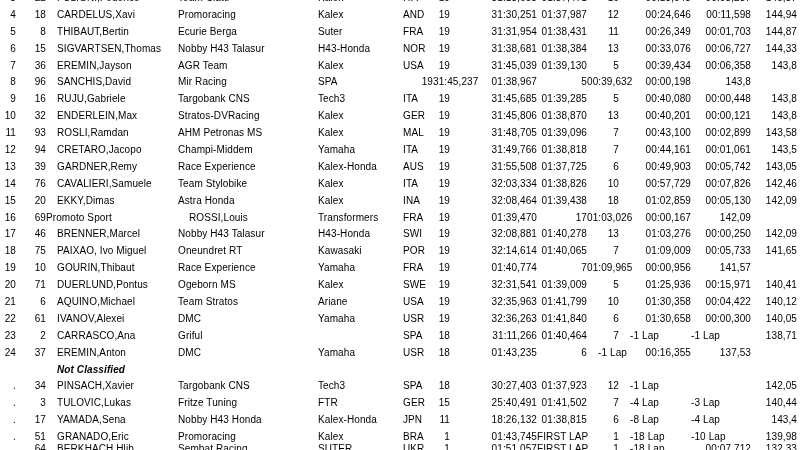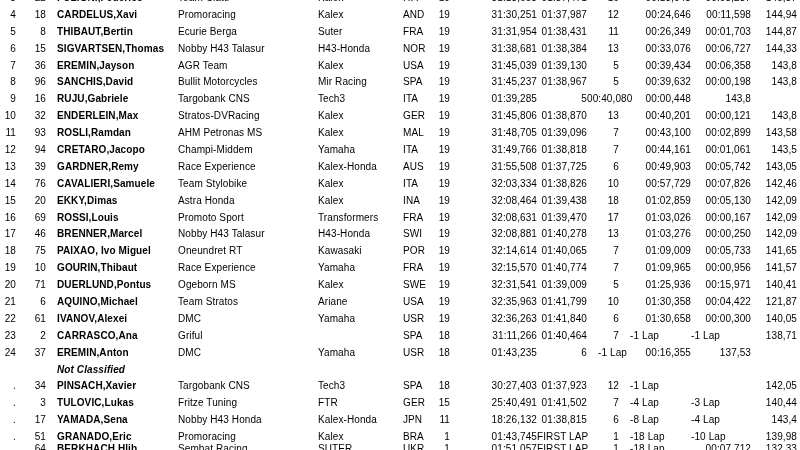--- a/index.html
+++ b/index.html
@@ -11,21 +11,21 @@
   .sheet{position:relative;width:800px;height:450px;overflow:hidden;background:#fff;}
   .tbl{position:absolute;left:0;top:0;margin-top:-10px;width:797px;}
   .row{
     display:grid;
     grid-template-columns:16px 30px 132px 140px 85px 30px 17px 87px 50px 32px 72px 60px 46px;
     height:16.9px;line-height:16.9px;align-items:center;
   }
   .row.partial-last{margin-top:-5px;}
   .cell{white-space:nowrap;overflow:visible;letter-spacing:0.1px;}
   .c0,.c1,.c6,.c7,.c8,.c9,.c10,.c11,.c12{text-align:right;}
-  .c2{padding-left:11px;font-weight:bold;}
+  .c2{padding-left:11px;}
   .c3,.c4,.c5{text-align:left;}
   .c10.lap{text-align:left;padding-left:11px;}
   .c11.lap{text-align:left;padding-left:0;}
   .nc-row .c3i{grid-column:3;padding-left:11px;font-style:italic;font-weight:bold;}
 </style>
 </head>
 <body>
 
 <div class="sheet">
   <div class="tbl" id="rows-container">
@@ -101,39 +101,39 @@
         <span class="cell c8">01:39,130</span>
         <span class="cell c9">5</span>
         <span class="cell c10">00:39,434</span>
         <span class="cell c11">00:06,358</span>
         <span class="cell c12">143,8</span>
       </div>
       <div class="row">
         <span class="cell c0">8</span>
         <span class="cell c1">96</span>
         <span class="cell c2">SANCHIS,David</span>
-        <span class="cell c3">Bullit Motorcycles</span>
         <span class="cell c4">Mir Racing</span>
         <span class="cell c5">SPA</span>
         <span class="cell c6">19</span>
         <span class="cell c7">31:45,237</span>
         <span class="cell c8">01:38,967</span>
         <span class="cell c9">5</span>
         <span class="cell c10">00:39,632</span>
         <span class="cell c11">00:00,198</span>
         <span class="cell c12">143,8</span>
       </div>
       <div class="row">
         <span class="cell c0">9</span>
         <span class="cell c1">16</span>
         <span class="cell c2">RUJU,Gabriele</span>
         <span class="cell c3">Targobank CNS</span>
         <span class="cell c4">Tech3</span>
         <span class="cell c5">ITA</span>
         <span class="cell c6">19</span>
+        <span class="cell c7">31:45,685</span>
         <span class="cell c8">01:39,285</span>
         <span class="cell c9">5</span>
         <span class="cell c10">00:40,080</span>
         <span class="cell c11">00:00,448</span>
         <span class="cell c12">143,8</span>
       </div>
       <div class="row">
         <span class="cell c0">10</span>
         <span class="cell c1">32</span>
         <span class="cell c2">ENDERLEIN,Max</span>
@@ -219,26 +219,25 @@
         <span class="cell c7">32:08,464</span>
         <span class="cell c8">01:39,438</span>
         <span class="cell c9">18</span>
         <span class="cell c10">01:02,859</span>
         <span class="cell c11">00:05,130</span>
         <span class="cell c12">142,09</span>
       </div>
       <div class="row">
         <span class="cell c0">16</span>
         <span class="cell c1">69</span>
+        <span class="cell c3">Promoto Sport</span>
         <span class="cell c2">ROSSI,Louis</span>
-        <span class="cell c3">Promoto Sport</span>
         <span class="cell c4">Transformers</span>
         <span class="cell c5">FRA</span>
         <span class="cell c6">19</span>
-        <span class="cell c7">32:08,631</span>
         <span class="cell c8">01:39,470</span>
         <span class="cell c9">17</span>
         <span class="cell c10">01:03,026</span>
         <span class="cell c11">00:00,167</span>
         <span class="cell c12">142,09</span>
       </div>
       <div class="row">
         <span class="cell c0">17</span>
         <span class="cell c1">46</span>
         <span class="cell c2">BRENNER,Marcel</span>
@@ -269,21 +268,20 @@
         <span class="cell c12">141,65</span>
       </div>
       <div class="row">
         <span class="cell c0">19</span>
         <span class="cell c1">10</span>
         <span class="cell c2">GOURIN,Thibaut</span>
         <span class="cell c3">Race Experience</span>
         <span class="cell c4">Yamaha</span>
         <span class="cell c5">FRA</span>
         <span class="cell c6">19</span>
-        <span class="cell c7">32:15,570</span>
         <span class="cell c8">01:40,774</span>
         <span class="cell c9">7</span>
         <span class="cell c10">01:09,965</span>
         <span class="cell c11">00:00,956</span>
         <span class="cell c12">141,57</span>
       </div>
       <div class="row">
         <span class="cell c0">20</span>
         <span class="cell c1">71</span>
         <span class="cell c2">DUERLUND,Pontus</span>
@@ -304,21 +302,21 @@
         <span class="cell c2">AQUINO,Michael</span>
         <span class="cell c3">Team Stratos</span>
         <span class="cell c4">Ariane</span>
         <span class="cell c5">USA</span>
         <span class="cell c6">19</span>
         <span class="cell c7">32:35,963</span>
         <span class="cell c8">01:41,799</span>
         <span class="cell c9">10</span>
         <span class="cell c10">01:30,358</span>
         <span class="cell c11">00:04,422</span>
-        <span class="cell c12">121,87</span>
+        <span class="cell c12">140,12</span>
       </div>
       <div class="row">
         <span class="cell c0">22</span>
         <span class="cell c1">61</span>
         <span class="cell c2">IVANOV,Alexei</span>
         <span class="cell c3">DMC</span>
         <span class="cell c4">Yamaha</span>
         <span class="cell c5">USR</span>
         <span class="cell c6">19</span>
         <span class="cell c7">32:36,263</span>

